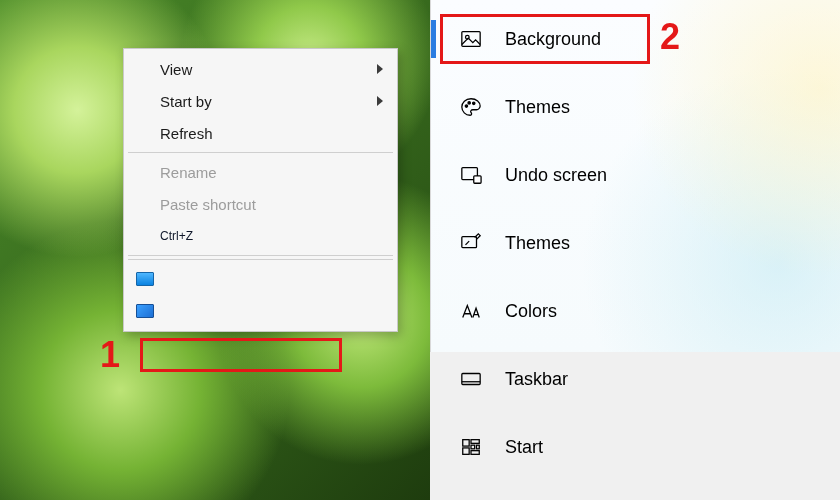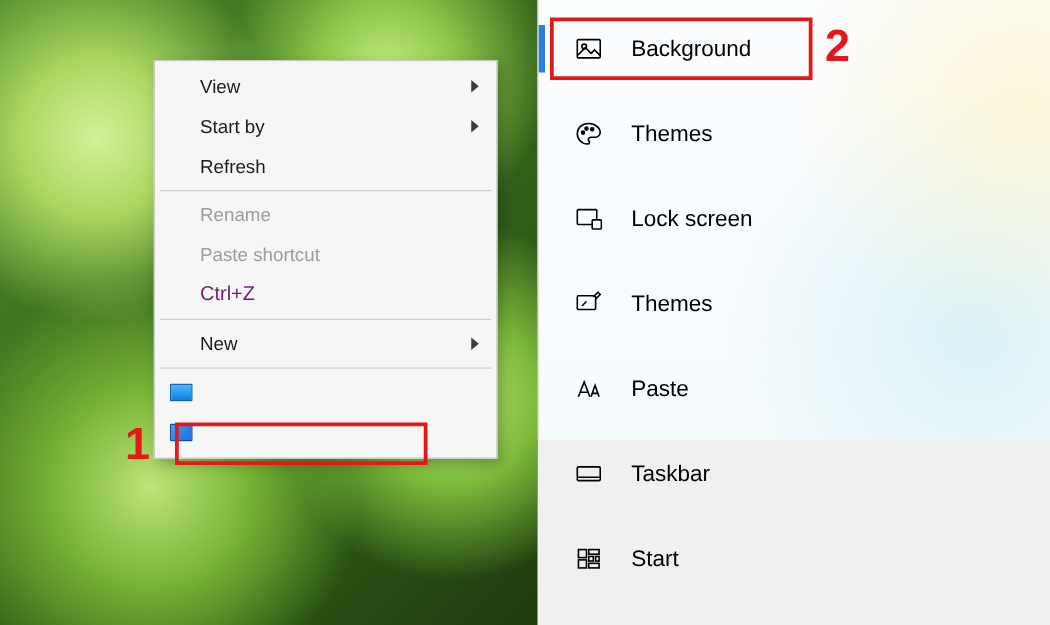--- a/index.html
+++ b/index.html
@@ -41,21 +41,21 @@
   .cm-row {
     display: flex;
     align-items: center;
     height: 32px;
     padding: 0 12px 0 34px;
     position: relative;
     color: #1b1b1b;
   }
   .cm-row.disabled { color: #9c9c9c; }
   .cm-label { flex: 1; }
-  .cm-shortcut { color: #701a75; font-size: 16px; }
+  .cm-shortcut { color: #0f172a; font-size: 12px; }
   .cm-sep {
     height: 1px;
     background: #cfcfcf;
     margin: 3px 2px;
   }
   .cm-arrow {
     width: 0; height: 0;
     border-top: 5px solid transparent;
     border-bottom: 5px solid transparent;
     border-left: 6px solid #3b3b3b;
@@ -157,24 +157,20 @@
     </div>
     <div class="cm-row disabled">
       <span class="cm-label">Paste shortcut</span>
     </div>
     <div class="cm-row">
       <span class="cm-shortcut">Ctrl+Z</span>
     </div>
 
     <div class="cm-sep"></div>
 
-    <div class="cm-row">
-      <span class="cm-label">New</span>
-      <span class="cm-arrow"></span>
-    </div>
 
     <div class="cm-sep"></div>
 
     <div class="cm-row">
       <span class="cm-icon display"></span>
     </div>
     <div class="cm-row">
       <span class="cm-icon personalize"></span>
     </div>
 
@@ -206,42 +202,42 @@
     <span>Themes</span>
   </div>
 
   <div class="nav-item">
     <span class="nav-ico">
       <svg viewBox="0 0 24 24">
           <rect x="2" y="4" width="17" height="13" rx="1"></rect>
           <rect x="15" y="13" width="8" height="8" rx="1" fill="#fff" stroke="#000"></rect>
         </svg>
     </span>
-    <span>Lock screen</span>
+    <span>Undo screen</span>
   </div>
 
   <div class="nav-item">
     <span class="nav-ico">
       <svg viewBox="0 0 24 24">
           <rect x="2" y="5" width="16" height="12" rx="1"></rect>
           <path d="M18 8 L22 4 L20 2 L16 6"></path>
           <path d="M6 14 L10 10"></path>
         </svg>
     </span>
     <span>Themes</span>
   </div>
 
   <div class="nav-item">
     <span class="nav-ico">
       <svg viewBox="0 0 24 24" stroke-width="1.6">
           <path d="M3 19 L8 6 L13 19 M5 15 L11 15"></path>
           <path d="M14 19 L17.5 9 L21 19 M15.3 16 L19.7 16"></path>
         </svg>
     </span>
-    <span>Paste</span>
+    <span>Colors</span>
   </div>
 
   <div class="nav-item">
     <span class="nav-ico">
       <svg viewBox="0 0 24 24">
           <rect x="2" y="6" width="20" height="12" rx="1"></rect>
           <line x1="2" y1="15" x2="22" y2="15"></line>
         </svg>
     </span>
     <span>Taskbar</span>

